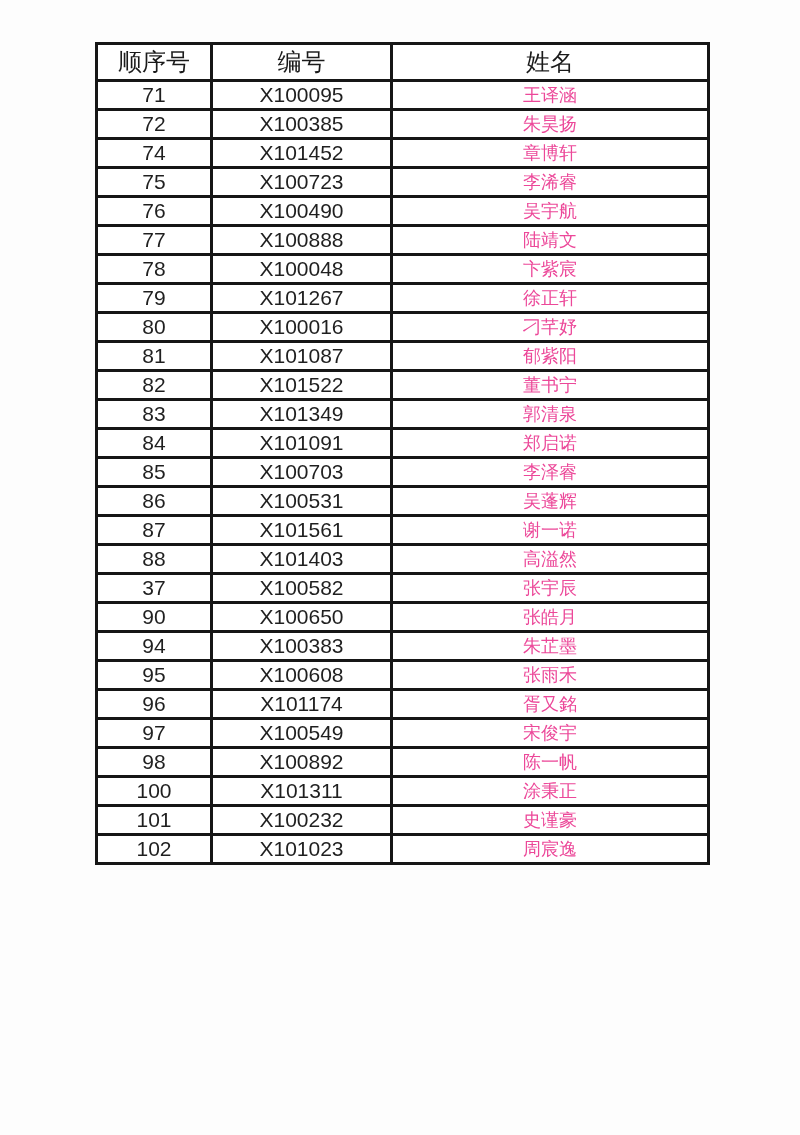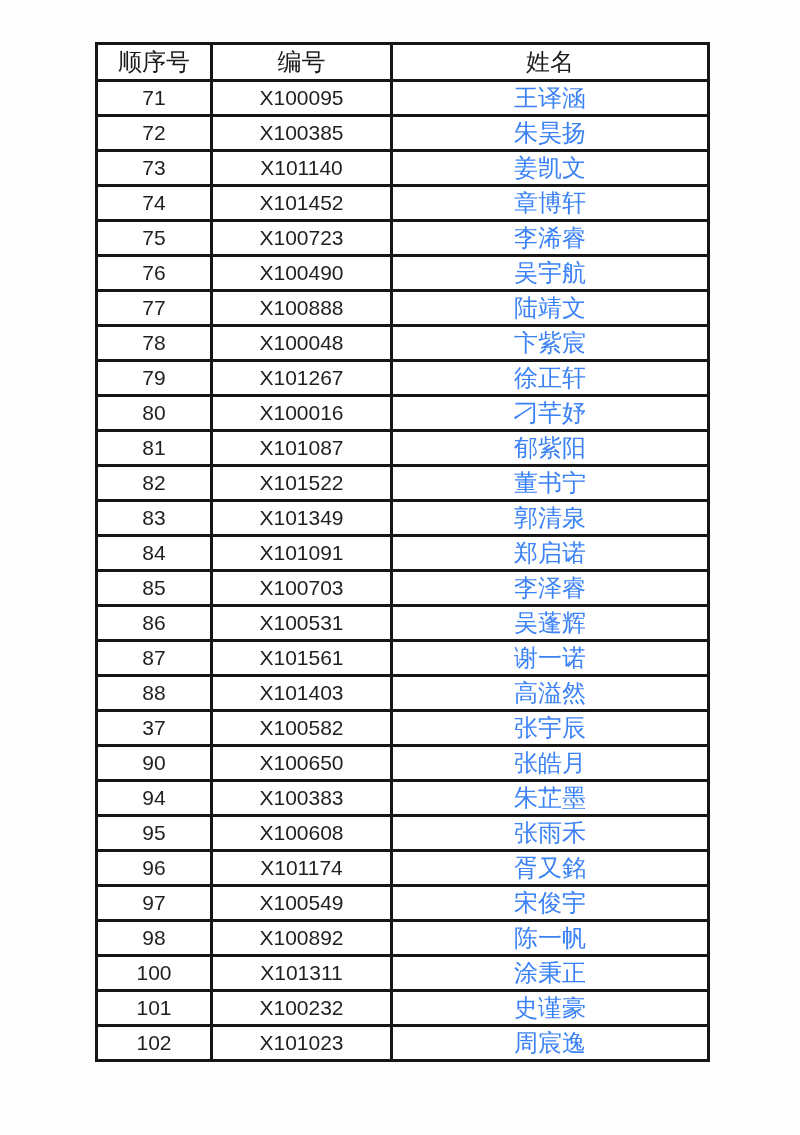--- a/index.html
+++ b/index.html
@@ -46,22 +46,22 @@
   th.hdr {
     font-size: 24px;
     font-weight: 400;
     color: #1a1a1a;
   }
   td.seq, td.code {
     font-size: 21px;
     color: #1f1f1f;
   }
   td.name {
-    font-size: 24px;
-    color: #3b82f6;
+    font-size: 18px;
+    color: #ec4899;
   }
 </style>
 </head>
 <body>
 
 <div class="page">
   <table class="roster">
     <colgroup>
       <col class="c-seq">
       <col class="c-code">
@@ -80,25 +80,20 @@
     <td class="code">X100095</td>
     <td class="name">王译涵</td>
   </tr>
 
   <tr>
     <td class="seq">72</td>
     <td class="code">X100385</td>
     <td class="name">朱昊扬</td>
   </tr>
 
-  <tr>
-    <td class="seq">73</td>
-    <td class="code">X101140</td>
-    <td class="name">姜凯文</td>
-  </tr>
 
   <tr>
     <td class="seq">74</td>
     <td class="code">X101452</td>
     <td class="name">章博轩</td>
   </tr>
 
   <tr>
     <td class="seq">75</td>
     <td class="code">X100723</td>

